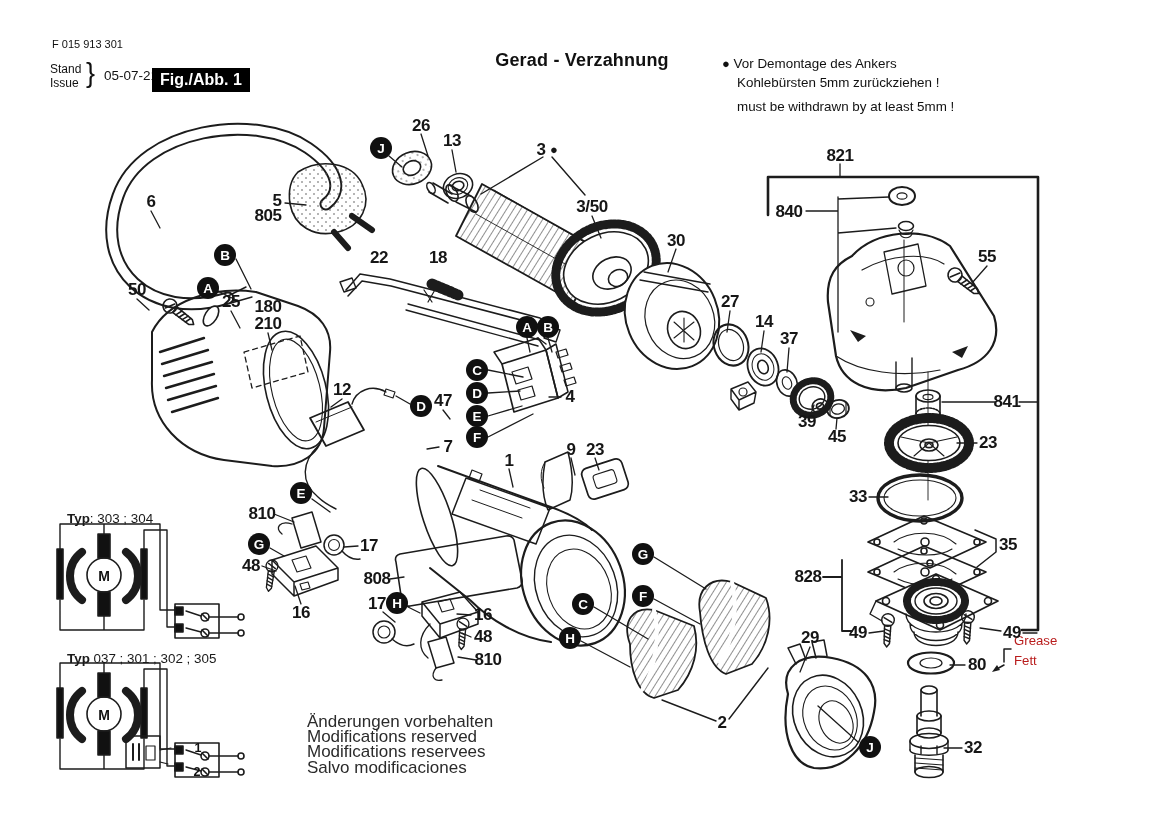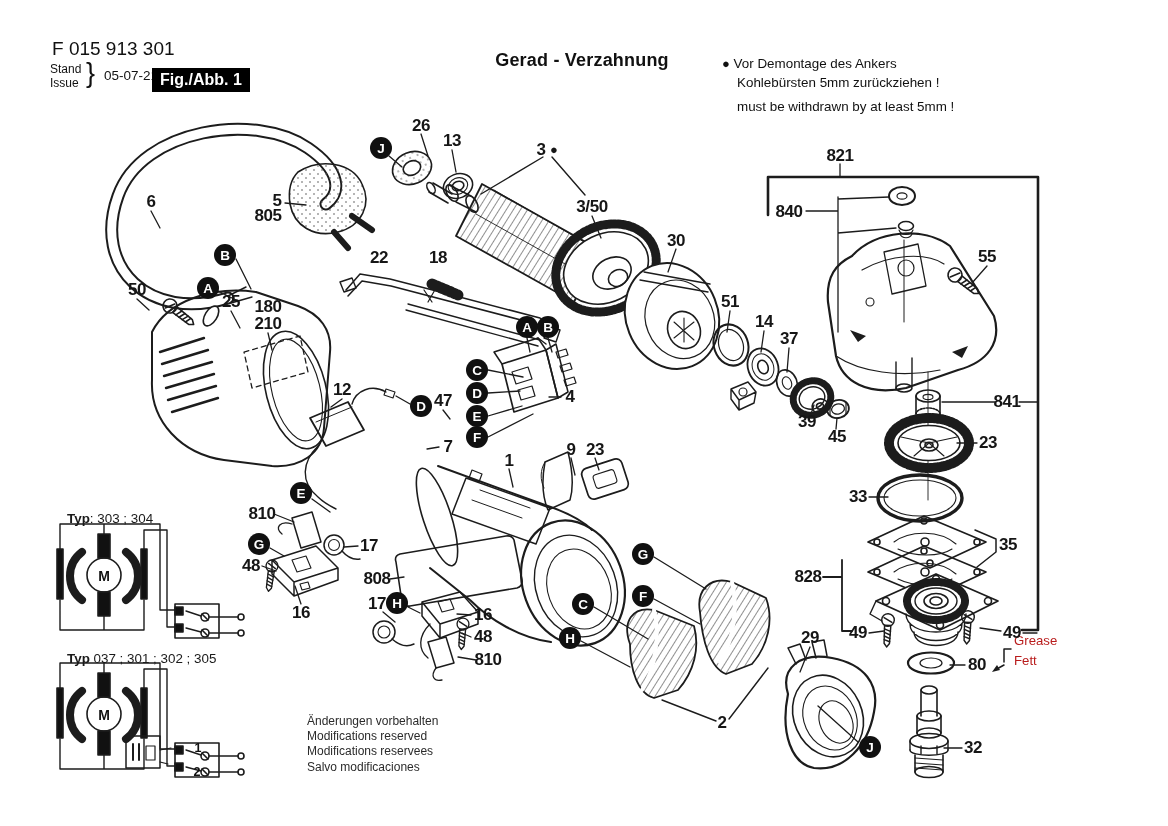--- a/index.html
+++ b/index.html
@@ -4,33 +4,33 @@
 <style>
   html,body{margin:0;padding:0;background:#fff;}
   .page{position:relative;width:1168px;height:826px;background:#fff;overflow:hidden;
         font-family:"Liberation Sans",sans-serif;color:#111;}
   .art{position:absolute;left:0;top:0;}
   .lbl{position:absolute;transform:translate(-50%,-50%);font-weight:bold;font-size:17px;
        letter-spacing:-0.4px;white-space:nowrap;color:#161616;}
   .ref{position:absolute;transform:translate(-50%,-50%);width:22px;height:22px;border-radius:50%;
        background:#101010;color:#fff;font-weight:bold;font-size:13.5px;display:flex;
        align-items:center;justify-content:center;}
-  .doc-number{position:absolute;left:52px;top:38px;font-size:19px;}
+  .doc-number{position:absolute;left:52px;top:38px;font-size:11px;}
   .stand{position:absolute;left:50px;top:62px;font-size:12px;line-height:14px;}
   .brace{position:absolute;left:86px;top:58px;font-size:27px;font-weight:normal;}
   .date{position:absolute;left:104px;top:68px;font-size:13.5px;}
   .figbox{position:absolute;left:152px;top:68px;background:#000;color:#fff;font-weight:bold;
           font-size:16px;padding:3px 8px;}
   .title{position:absolute;left:582px;top:50px;transform:translateX(-50%);font-weight:bold;
          font-size:18px;letter-spacing:0.2px;}
   .note{position:absolute;left:722px;top:54px;font-size:13.4px;line-height:19px;width:340px;}
   .note .ind{margin-left:15px;}
   .note .gap{height:5px;}
   .bullet{font-size:13px;}
-  .legal{position:absolute;left:307px;top:714px;font-size:12px;line-height:15.2px;color:#2b2b2b;}
+  .legal{position:absolute;left:307px;top:714px;font-size:17px;line-height:15.2px;color:#2b2b2b;}
   .typ{position:absolute;font-size:13.4px;color:#1a1a1a;}
   .typ b{font-weight:bold;}
   .small-lbl{position:absolute;font-size:13.2px;font-weight:normal;color:#b91c1c;}
   .mlabel{position:absolute;transform:translate(-50%,-50%);font-weight:bold;font-size:14px;}
   .tnum{position:absolute;transform:translate(-50%,-50%);font-weight:bold;font-size:12.5px;}
   .dot3{font-size:13px;vertical-align:1px;}
 </style>
 </head>
 <body>
 
@@ -346,21 +346,21 @@
 <div class="lbl" style="left:676px;top:241px">30</div>
 <div class="lbl" style="left:379px;top:258px">22</div>
 <div class="lbl" style="left:438px;top:258px">18</div>
 <div class="lbl" style="left:151px;top:202px">6</div>
 <div class="lbl" style="left:277px;top:201px">5</div>
 <div class="lbl" style="left:268px;top:216px">805</div>
 <div class="lbl" style="left:137px;top:290px">50</div>
 <div class="lbl" style="left:231px;top:302px">25</div>
 <div class="lbl" style="left:268px;top:307px">180</div>
 <div class="lbl" style="left:268px;top:324px">210</div>
-<div class="lbl" style="left:730px;top:302px">51</div>
+<div class="lbl" style="left:730px;top:302px">27</div>
 <div class="lbl" style="left:764px;top:322px">14</div>
 <div class="lbl" style="left:789px;top:339px">37</div>
 <div class="lbl" style="left:807px;top:422px">39</div>
 <div class="lbl" style="left:837px;top:437px">45</div>
 <div class="lbl" style="left:342px;top:390px">12</div>
 <div class="lbl" style="left:443px;top:401px">47</div>
 <div class="lbl" style="left:448px;top:447px">7</div>
 <div class="lbl" style="left:570px;top:397px">4</div>
 <div class="lbl" style="left:509px;top:461px">1</div>
 <div class="lbl" style="left:571px;top:450px">9</div>

